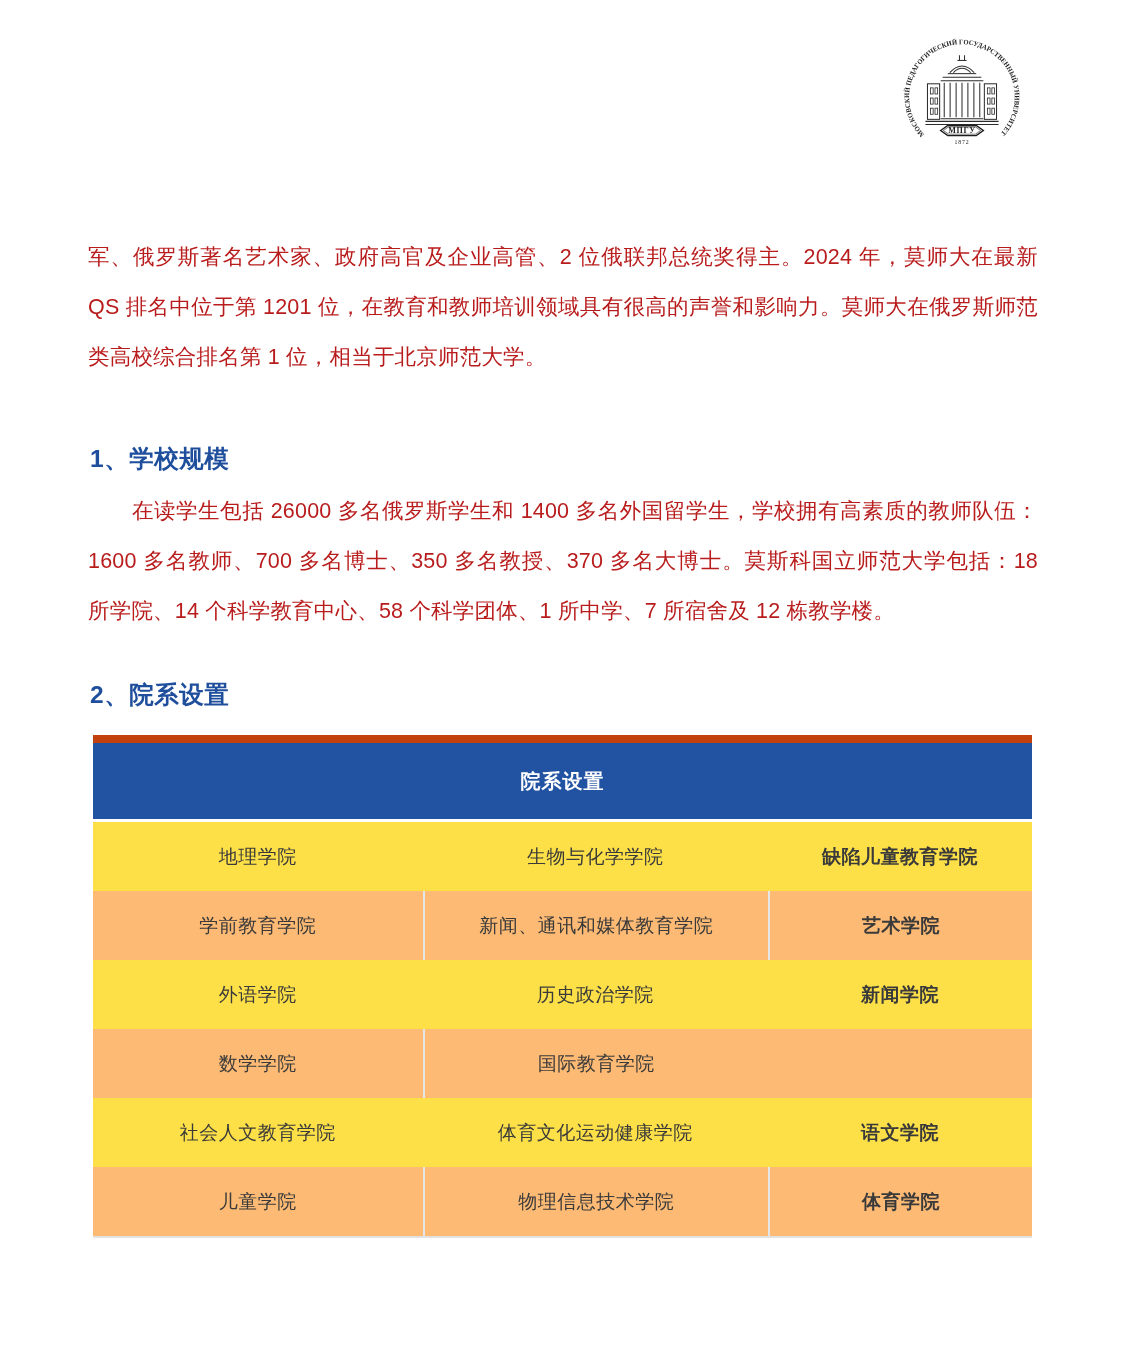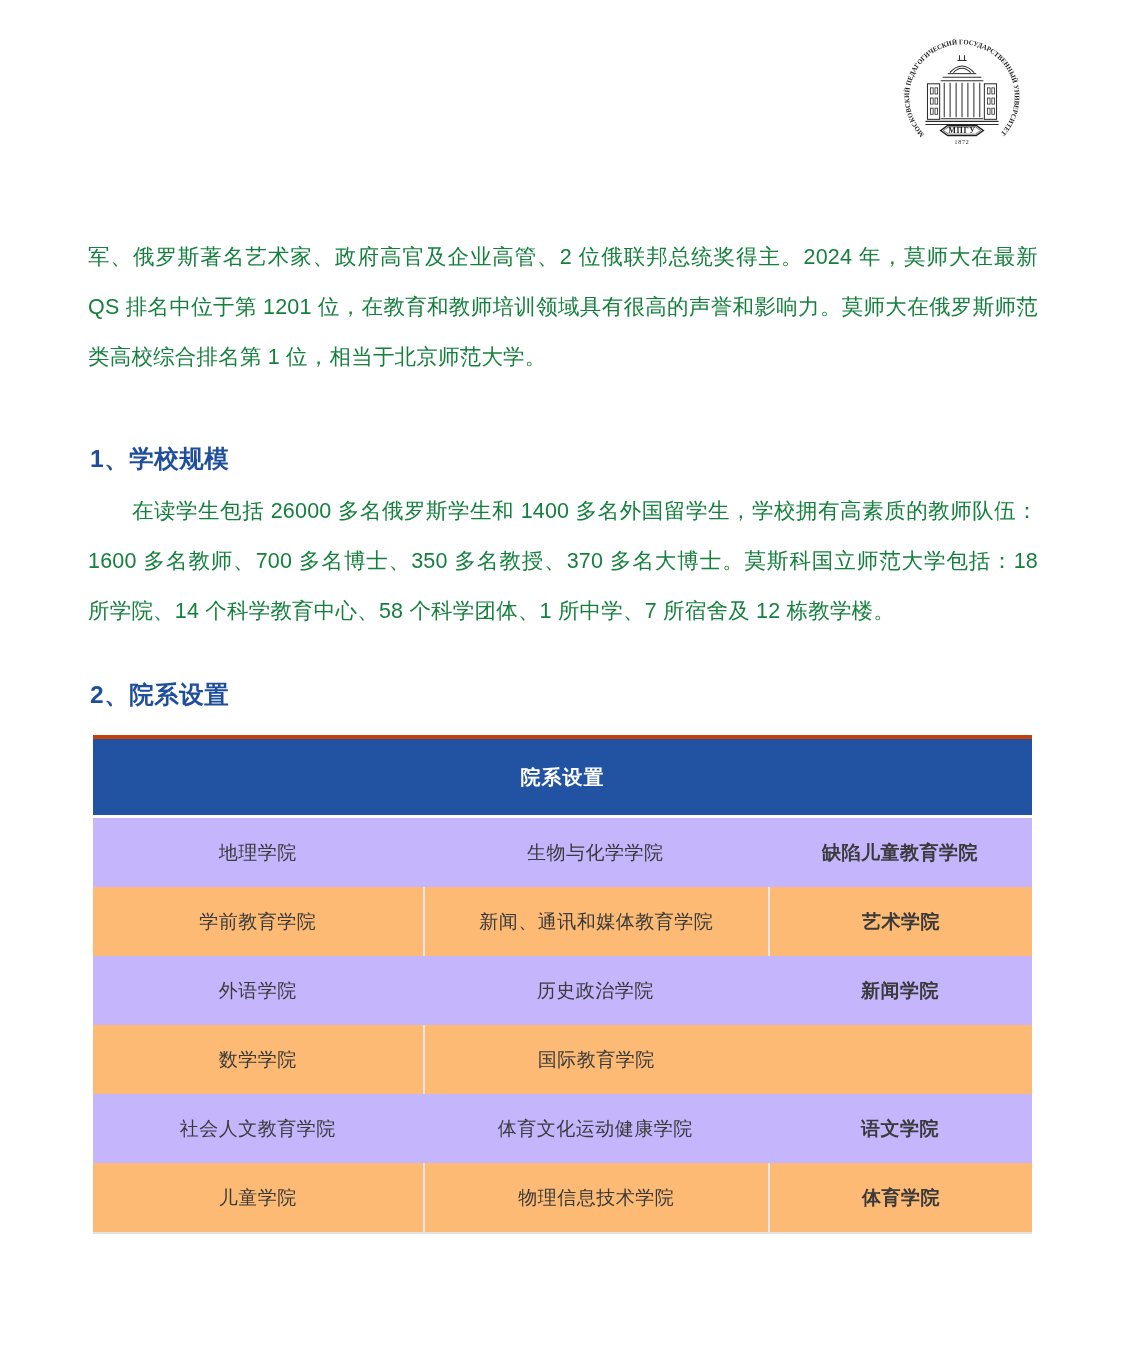--- a/index.html
+++ b/index.html
@@ -26,56 +26,56 @@
 
   
   .content {
     padding: 232px 88px 0 88px;
   }
   p.para {
     margin: 0;
     font-size: 21.5px;
     line-height: 50px;
     text-align: justify;
-    color: #15803d;
+    color: #b91c1c;
     letter-spacing: 0.2px;
   }
   h2.sec-heading {
     margin: 0 0 0 2px;
     font-size: 24.5px;
     line-height: 34px;
     font-weight: 700;
     color: #1e4e9c;
     letter-spacing: 0.5px;
   }
   h2.sec1 { margin-top: 60px; }
   p.body1 { margin-top: 10px; text-indent: 44px; }
   h2.sec2 { margin-top: 42px; }
 
   
   .tbl {
     margin: 23px 0 0 5px;
     width: 939px;
-    border-top: 4px solid #c2410c;
+    border-top: 8px solid #c2410c;
     border-bottom: 2px solid #e2e2e2;
   }
   .tbl-header {
     height: 79px;
     background: #2253a2;
     border-bottom: 3px solid #ffffff;
     display: flex;
     align-items: center;
     justify-content: center;
     color: #ffffff;
     font-size: 20px;
     font-weight: 700;
     letter-spacing: 1px;
   }
   .tbl-row { display: flex; height: 69px; }
-  .tbl-row.gray { background: #c4b5fd; align-items: center; }
+  .tbl-row.gray { background: #fde047; align-items: center; }
   .tbl-row.white { background: #fdba74; }
   .cell {
     display: flex;
     align-items: center;
     justify-content: center;
     font-size: 19px;
     color: #3a3a3a;
     letter-spacing: 0.5px;
   }
   .c1 { width: 35.1%; }

